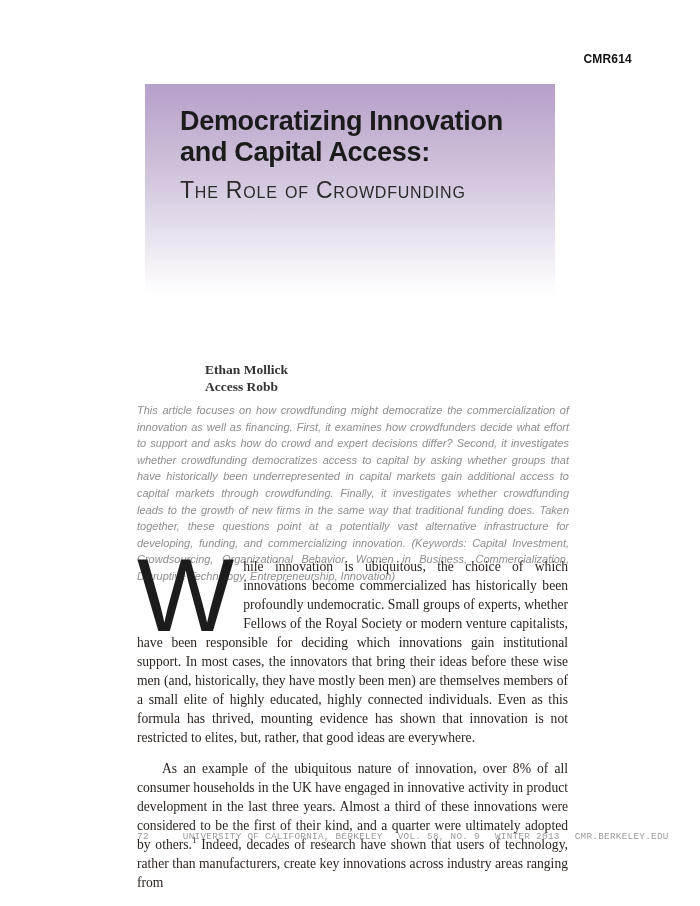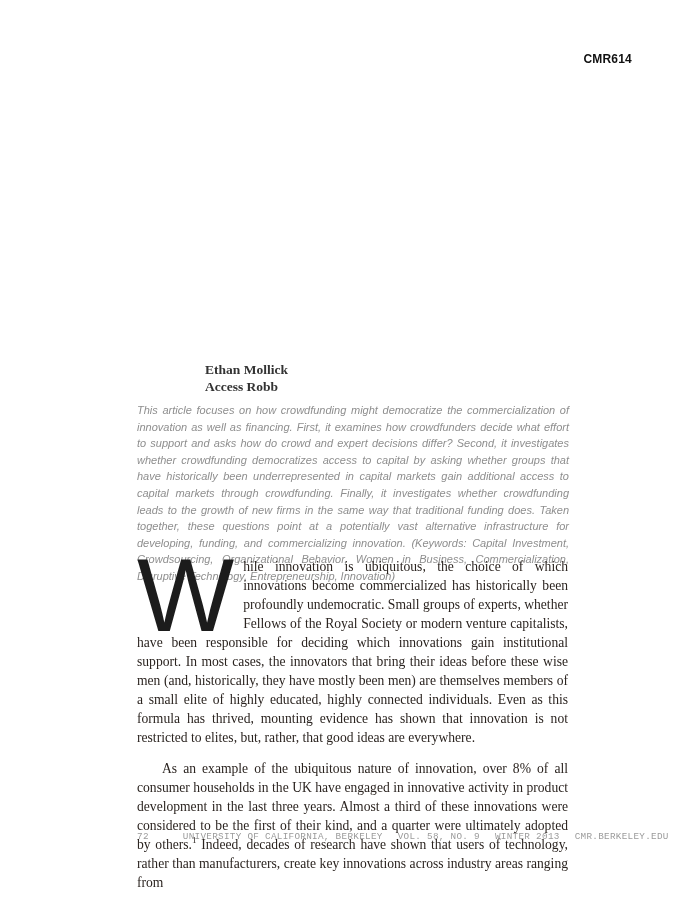--- a/index.html
+++ b/index.html
@@ -124,20 +124,27 @@
   .footer .seg { margin-right: 15px; white-space: nowrap; }
   .footer .seg:last-child { margin-right: 12px; }
 </style>
 </head>
 <body>
 
 <div class="page">
 
   <div class="cmr-code">CMR614</div>
 
+  <div class="title-banner">
+    <div class="title-block">
+      <div class="title-line">Democratizing Innovation</div>
+      <div class="title-line">and Capital Access:</div>
+      <div class="subtitle">The Role of Crowdfunding</div>
+    </div>
+  </div>
 
   <div class="authors">
     <div>Ethan Mollick</div>
     <div>Access Robb</div>
   </div>
 
   <div class="abstract">This article focuses on how crowdfunding might democratize the commercialization of innovation as well as financing. First, it examines how crowdfunders decide what effort to support and asks how do crowd and expert decisions differ? Second, it investigates whether crowdfunding democratizes access to capital by asking whether groups that have historically been underrepresented in capital markets gain additional access to capital markets through crowdfunding. Finally, it investigates whether crowdfunding leads to the growth of new firms in the same way that traditional funding does. Taken together, these questions point at a potentially vast alternative infrastructure for developing, funding, and commercializing innovation. (Keywords: Capital Investment, Crowdsourcing, Organizational Behavior, Women in Business, Commercialization, Disruptive Technology, Entrepreneurship, Innovation)</div>
 
   <div class="body-text">
     <p class="para"><span class="drop-cap">W</span><span>hile innovation is ubiquitous, the choice of which innovations become commercialized has historically been profoundly undemocratic. Small groups of experts, whether Fellows of the Royal Society or modern venture capitalists, have been responsible for deciding which innovations gain institutional support. In most cases, the innovators that bring their ideas before these wise men (and, historically, they have mostly been men) are themselves members of a small elite of highly educated, highly connected individuals. Even as this formula has thrived, mounting evidence has shown that innovation is not restricted to elites, but, rather, that good ideas are everywhere.</span></p>

